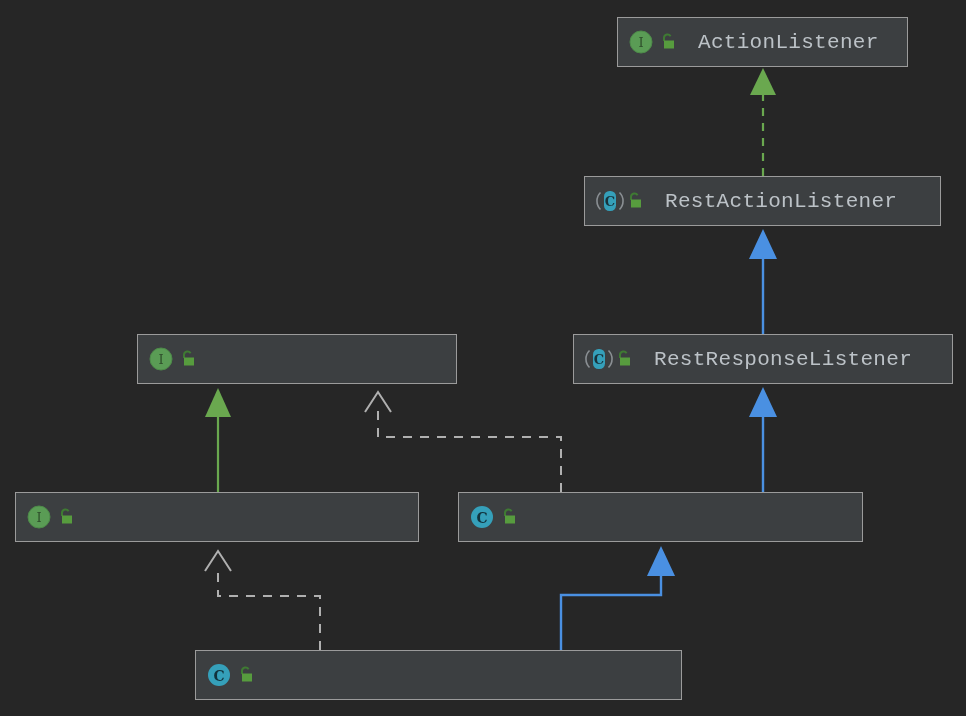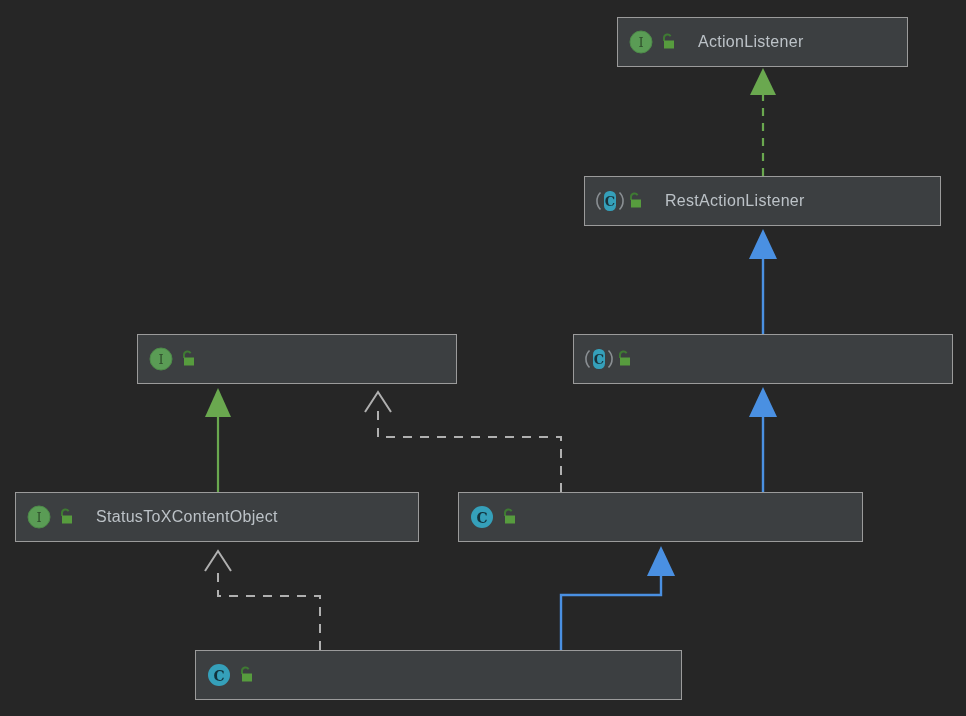--- a/index.html
+++ b/index.html
@@ -50,25 +50,25 @@
   .icon-visibility {
     position: relative;
     width: 20px;
     height: 22px;
     flex: 0 0 auto;
     margin-right: 6px;
   }
   .icon-visibility svg { display: block; }
   .node-label {
     color: #bcc2c7;
-    font-size: 16px;
+    font-size: 21px;
     letter-spacing: 0.3px;
     white-space: nowrap;
     margin-left: 14px;
-    font-family: Liberation Sans, sans-serif;
+    font-family: Liberation Mono, monospace;
   }
 </style>
 </head>
 <body>
 
 <div id="diagram-root">
 
   <svg id="edge-layer" width="966" height="716" viewBox="0 0 966 716" xmlns="http://www.w3.org/2000/svg">
 
      ActionListener --&gt;
@@ -179,38 +179,38 @@
           <text x="15" y="18" text-anchor="middle" font-family="DejaVu Serif, serif" font-size="13" font-weight="bold" fill="#17333c">C</text>
         </svg>
       </span>
       <span class="icon-visibility">
         <svg width="20" height="22" viewBox="0 0 20 22">
           <path d="M6 10 V6.5 A3.6 3.6 0 0 1 12.6 5.2" fill="none" stroke="#3f7a33" stroke-width="2"></path>
           <rect x="6" y="9.5" width="10" height="8" fill="#579c3e"></rect>
         </svg>
       </span>
     </span>
+    <span class="node-label">RestResponseListener</span>
   </div>
 
   <div class="uml-node" style="left:15px; top:492px; width:404px;">
     <span class="node-icon-group">
       <span class="icon-kind">
         <svg width="26" height="26" viewBox="0 0 26 26">
           <circle cx="13" cy="13" r="11" fill="#5a9c55" stroke="#4d8a49" stroke-width="1"></circle>
           <text x="13" y="18" text-anchor="middle" font-family="DejaVu Serif, serif" font-size="13" fill="#2f4f2c">I</text>
         </svg>
       </span>
       <span class="icon-visibility">
         <svg width="20" height="22" viewBox="0 0 20 22">
           <path d="M6 10 V6.5 A3.6 3.6 0 0 1 12.6 5.2" fill="none" stroke="#3f7a33" stroke-width="2"></path>
           <rect x="6" y="9.5" width="10" height="8" fill="#579c3e"></rect>
         </svg>
       </span>
     </span>
-    <span class="node-label">StatusToXContentObject</span>
   </div>
 
   <div class="uml-node" style="left:458px; top:492px; width:405px;">
     <span class="node-icon-group">
       <span class="icon-kind">
         <svg width="26" height="26" viewBox="0 0 26 26">
           <circle cx="13" cy="13" r="11" fill="#35a0ba"></circle>
           <text x="13" y="18.5" text-anchor="middle" font-family="DejaVu Serif, serif" font-size="14" font-weight="bold" fill="#11323c">C</text>
         </svg>
       </span>

